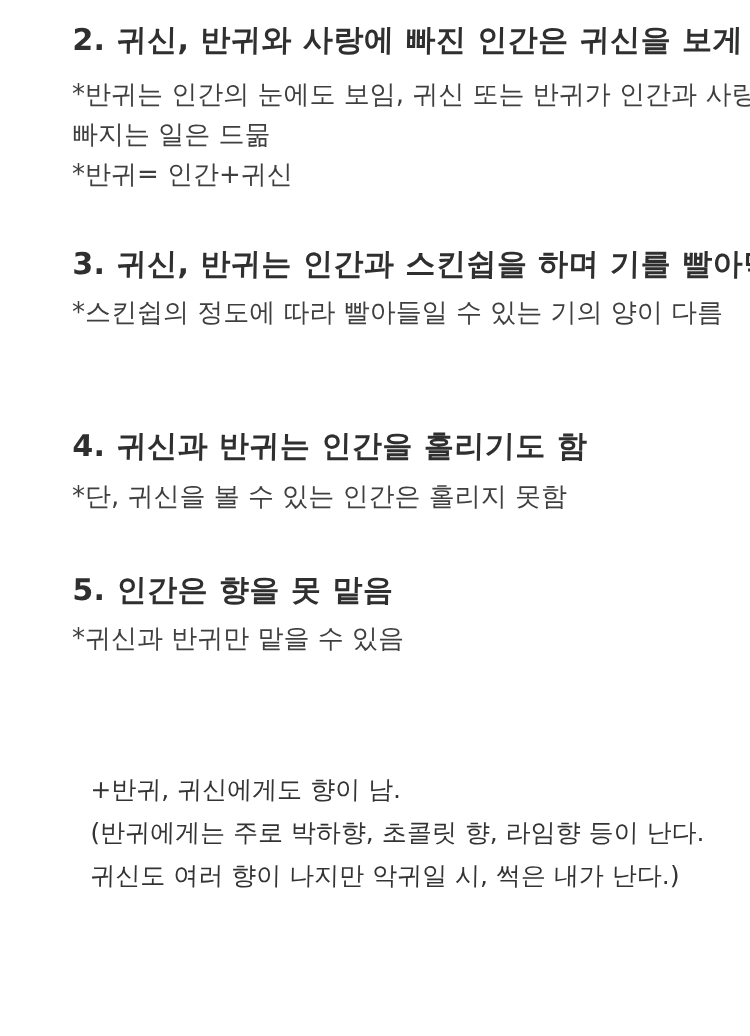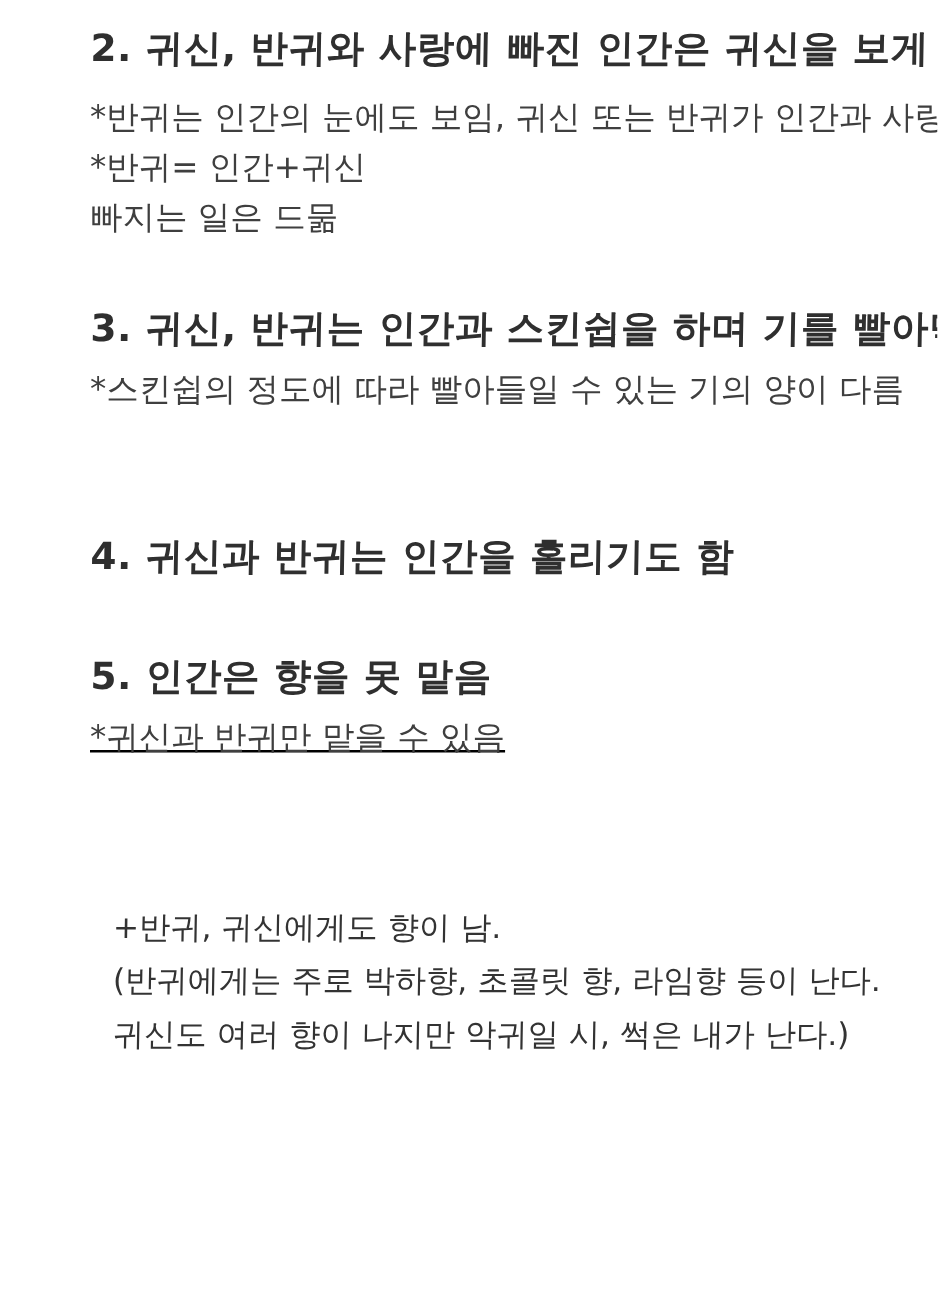--- a/index.html
+++ b/index.html
@@ -37,21 +37,21 @@
     white-space: nowrap;
   }
   
   .sec-2 { margin-top: 18px; }
   .sec-2 .notes { margin-top: 12px; }
   .sec-3 { margin-top: 48px; }
   .sec-3 .notes { margin-top: 6px; }
   .sec-4 { margin-top: 92px; }
   .sec-4 .notes { margin-top: 8px; }
   .sec-5 { margin-top: 52px; }
-  .sec-5 .notes { margin-top: 6px; text-decoration: underline; }
+  .sec-5 .notes { margin-top: 6px; }
   .footnote {
     margin-top: 110px;
     padding-left: 18px;
   }
   .footnote-line {
     font-size: 25px;
     line-height: 43px;
     font-weight: 500;
     color: #333333;
     transform: skewX(-1deg);
@@ -61,35 +61,36 @@
 </style>
 </head>
 <body>
 
 <div class="page">
 
   <div class="section sec-2">
     <div class="section-heading">2. 귀신, 반귀와 사랑에 빠진 인간은 귀신을 보게 됨</div>
     <div class="notes">
       <div class="note-line">*반귀는 인간의 눈에도 보임, 귀신 또는 반귀가 인간과 사랑에</div>
+      <div class="note-line">빠지는 일은 드묾</div>
       <div class="note-line">*반귀= 인간+귀신</div>
-      <div class="note-line">빠지는 일은 드묾</div>
     </div>
   </div>
 
   <div class="section sec-3">
     <div class="section-heading">3. 귀신, 반귀는 인간과 스킨쉽을 하며 기를 빨아먹음</div>
     <div class="notes">
       <div class="note-line">*스킨쉽의 정도에 따라 빨아들일 수 있는 기의 양이 다름</div>
     </div>
   </div>
 
   <div class="section sec-4">
     <div class="section-heading">4. 귀신과 반귀는 인간을 홀리기도 함</div>
     <div class="notes">
+      <div class="note-line">*단, 귀신을 볼 수 있는 인간은 홀리지 못함</div>
     </div>
   </div>
 
   <div class="section sec-5">
     <div class="section-heading">5. 인간은 향을 못 맡음</div>
     <div class="notes">
       <div class="note-line">*귀신과 반귀만 맡을 수 있음</div>
     </div>
   </div>
 

